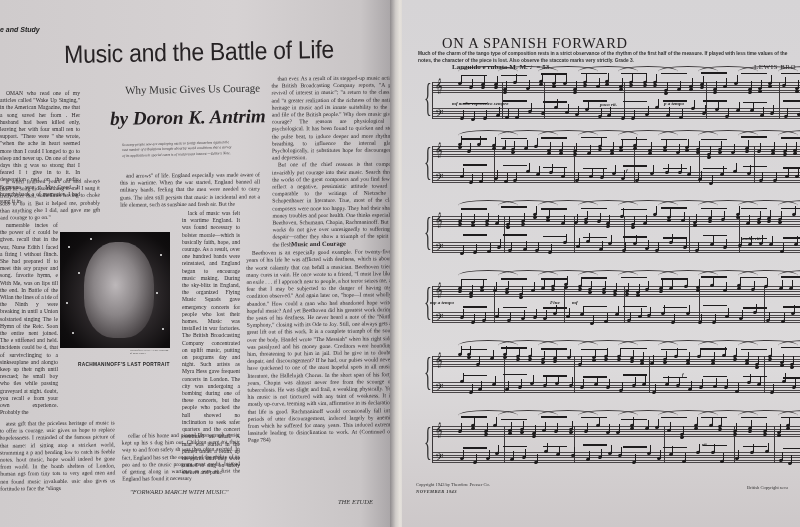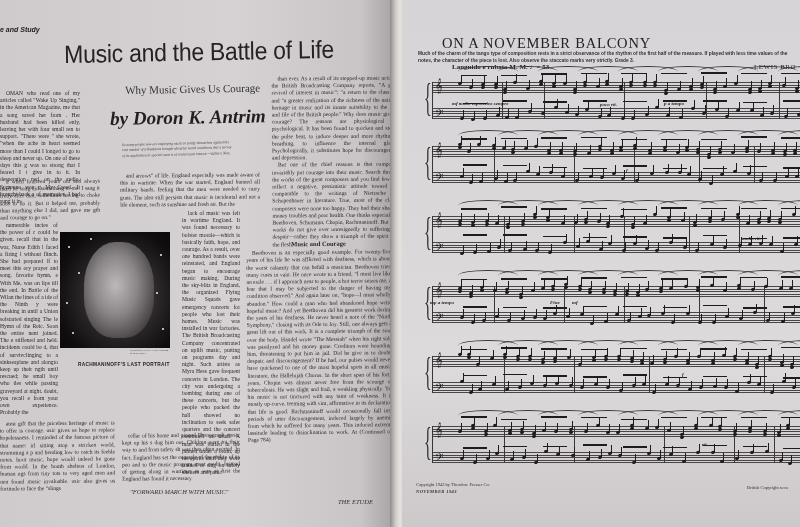--- a/index.html
+++ b/index.html
@@ -159,21 +159,21 @@
     </div>
     <div class="photo-credit">Written for ETUDE—Lucy Drawing of Milo Winter</div>
     <div class="caption">RACHMANINOFF'S LAST PORTRAIT</div>
     <div class="footer-slogan">"FORWARD MARCH WITH MUSIC"</div>
     <div class="footer-mag">THE ETUDE</div>
   </div>
 
   <div class="gutter"></div>
 
   <div class="page-right">
-    <div class="music-title">ON A NOVEMBER BALCONY</div>
+    <div class="music-title">ON A SPANISH FORWARD</div>
     <div class="music-intro">Much of the charm of the tango type of composition rests in a strict observance of the rhythm of the first half of the measure. If played with less time values of the notes, the character of the piece is lost. Also observe the staccato marks very strictly. Grade 3.</div>
     <div class="tempo">Languido e rubato  M. M. ♩= 53</div>
     <div class="composer">LEWIS BRO</div>
 
     <div id="systems">
         <div class="system" style="top: 76px;">
           <div class="brace">{</div>
           <div class="staff" style="top: 6px;">
             <div class="line" style="top: 0px;"></div>
             <div class="line" style="top: 2.6px;"></div>

